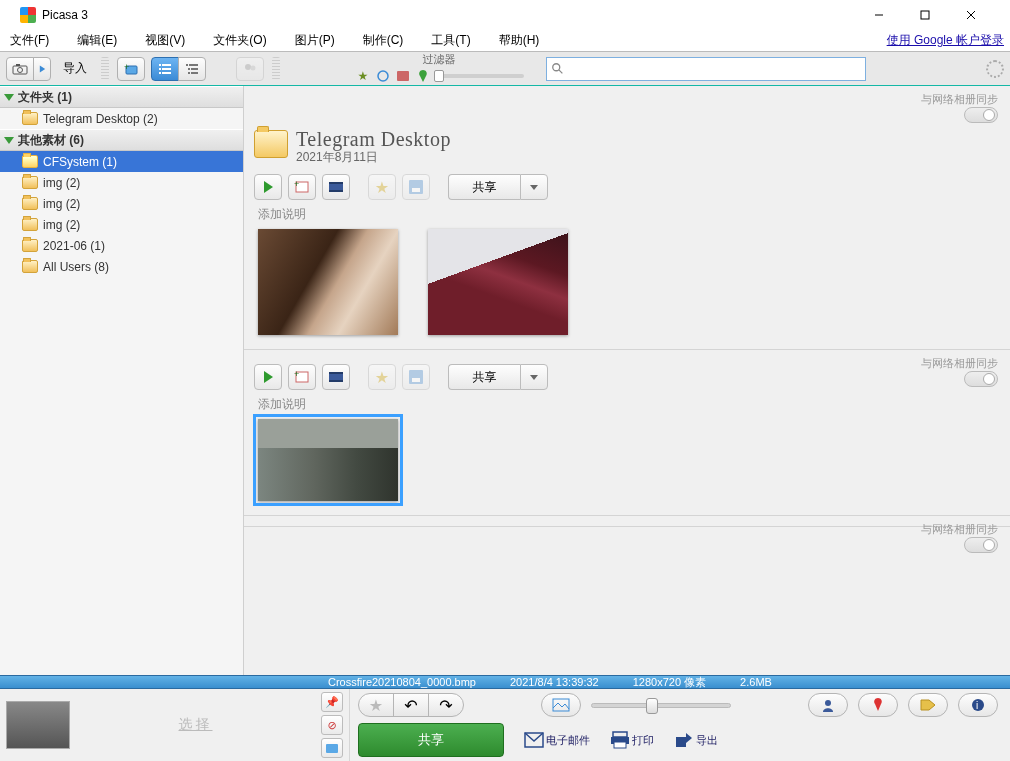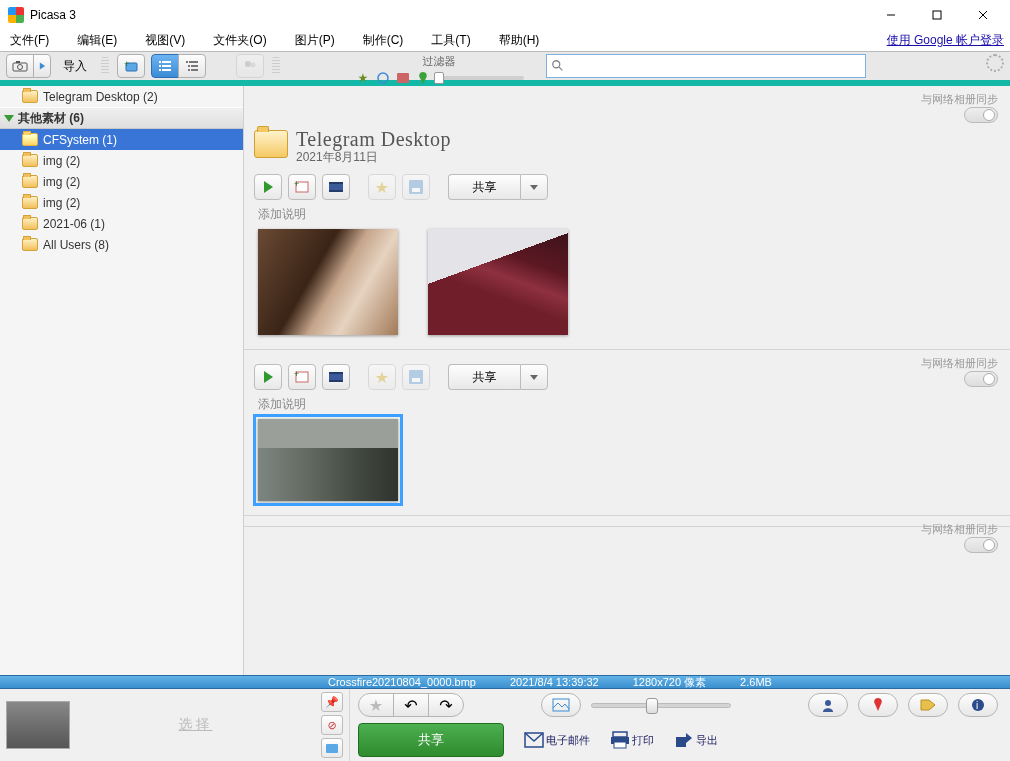--- a/index.html
+++ b/index.html
@@ -1,25 +1,25 @@
 <!DOCTYPE html>
 <html><head>
 <meta charset="utf-8">
 <style>
   * { box-sizing: border-box; margin: 0; padding: 0; font-family: "Microsoft YaHei", Tahoma, Arial, sans-serif; }
   html, body { width: 1010px; height: 761px; overflow: hidden; background: #fff; }
-  .titlebar { height: 30px; display: flex; align-items: center; padding: 0 4px; border-bottom: 1px solid #fff; }
+  .titlebar { height: 30px; display: flex; align-items: center; padding: 0 16px; border-bottom: 1px solid #fff; }
   .app-icon { width: 16px; height: 16px; margin: 0 6px 0 4px; background: conic-gradient(#e33 0 25%, #4caf50 0 50%, #ffb300 0 75%, #2196f3 0 100%); border-radius: 2px; }
   .title { font-size: 12px; }
   .win-ctrls { margin-left: auto; display: flex; }
   .win-btn { width: 46px; height: 28px; display: flex; align-items: center; justify-content: center; font-size: 12px; color:#000; }
   .menubar { height: 22px; display: flex; align-items: center; padding: 0 6px; font-size: 12px; gap: 20px; border-bottom:1px solid #bbb; }
   .menu-item { padding: 2px 4px; }
   .login-link { margin-left:auto; color:#1a0dab; text-decoration:underline; font-size:12px; }
-  .toolbar { height: 34px; background:#e8e8e8; border-bottom:6px solid #14b8a6; display:flex; align-items:flex-start; padding:2px 6px; gap:6px; }
+  .toolbar { height: 34px; background:#e8e8e8; border-bottom:1px solid #14b8a6; display:flex; align-items:center; padding:2px 6px; gap:6px; }
   .tbtn { height:24px; border:1px solid #b0b0b0; border-radius:4px; background:linear-gradient(#fdfdfd,#e6e6e6); display:flex; align-items:center; justify-content:center; padding:0 6px; font-size:12px; }
   .tbtn.icon-only { width:28px; padding:0; }
   .tbtn.blue { background:linear-gradient(#6db4f2,#3b8bd6); border-color:#2d6fb0; }
   .tbtn-group { display:flex; gap:0; }
   .tbtn-group .tbtn { border-radius:0; margin-left:-1px; }
   .tbtn-group .tbtn:first-child { border-radius:4px 0 0 4px; margin-left:0; }
   .tbtn-group .tbtn:last-child { border-radius:0 4px 4px 0; }
   .filter-block { display:flex; flex-direction:column; align-items:center; }
   .filter-label { font-size:11px; color:#666; }
   .filter-row { display:flex; gap:2px; align-items:center;}
@@ -231,20 +231,24 @@
       </svg>
     <input placeholder="" style="">
   </div>
   <div class="sep"></div>
   <div class="spinner"></div>
 </div>
 
 <div class="body">
 
   <div class="sidebar">
+    <div class="sec-header">
+      <div class="tri"></div>
+      <span>文件夹 (1)</span>
+    </div>
     <div class="tree-item">
       <div class="folder-ico"></div>
       <span>Telegram Desktop (2)</span>
     </div>
 
     <div class="sec-header">
       <div class="tri"></div>
       <span>其他素材 (6)</span>
     </div>
     <div class="tree-item selected">

